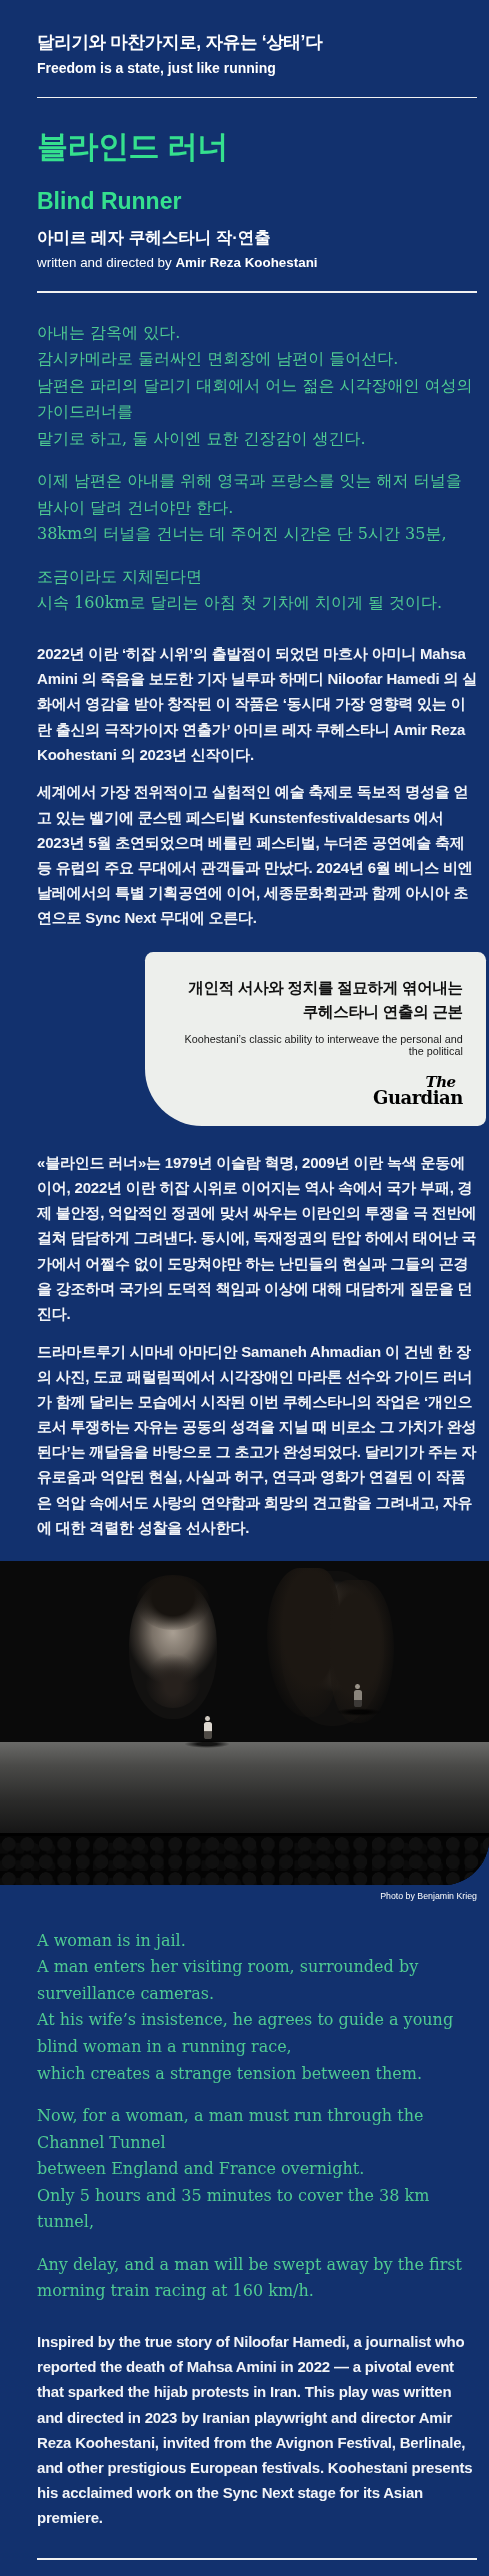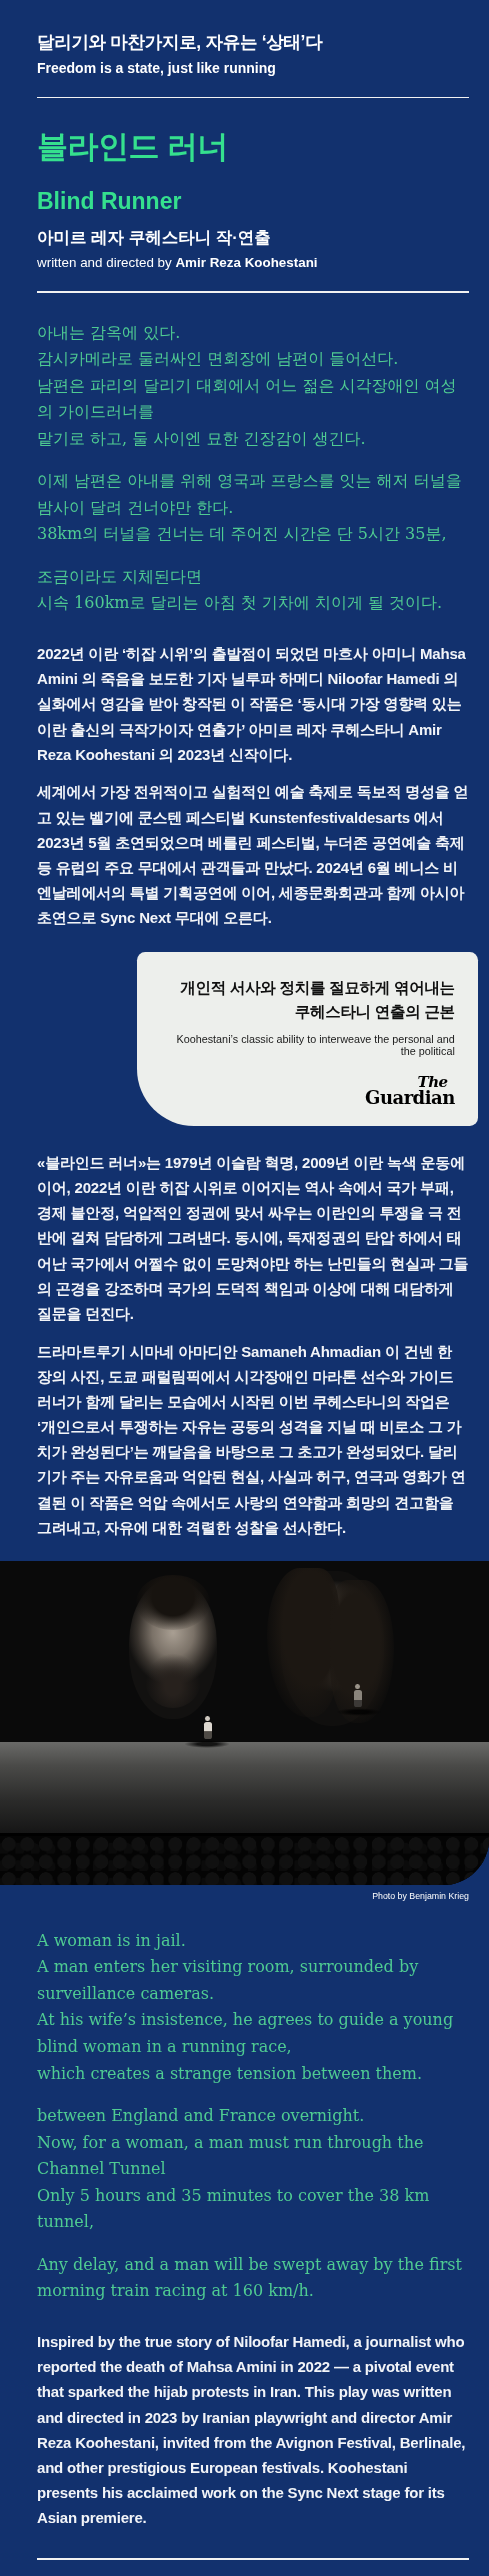--- a/index.html
+++ b/index.html
@@ -7,21 +7,21 @@
     --seatwhite:#EFECEA; --seatside:#2CB9F2; --seatpartial:#2F3FD4;
     --seatwheel:#2EE57A; --seatreserved:#5F5F5C; --quotebg:#EDEFEC; --ink:#FFFFFF;
   }
   html,body{margin:0;padding:0;}
   body{background:#0d2756;}
   .page{
     position:relative; width:489px; height:2658px; margin:0 auto;
     background:var(--bg); overflow:hidden;
     font-family:"Liberation Sans", sans-serif; color:var(--ink);
   }
-  .content{padding:0 20px 0 37px;}
+  .content{padding:0 12px 0 37px;}
   .rule{height:1.5px;background:#f2f2f2;border:none;margin:0;}
 
   
   .slogan-ko{padding-top:30px;font-size:17.5px;font-weight:800;letter-spacing:-0.3px;}
   .slogan-en{margin-top:6.2px;font-size:14px;font-weight:700;}
   .rule1{margin-top:20.6px;}
 
   
   .title-ko{margin-top:28px;font-size:31px;font-weight:800;color:var(--accent);letter-spacing:-0.5px;}
   .title-en{margin-top:20px;font-size:23px;font-weight:800;color:var(--accent);}
@@ -180,22 +180,22 @@
 
   <div class="content">
     <div class="caption">Photo by Benjamin Krieg</div>
 
     <div class="syn">
         <div class="ln">A woman is in jail.</div>
         <div class="ln">A man enters her visiting room, surrounded by surveillance cameras.</div>
         <div class="ln">At his wife’s insistence, he agrees to guide a young blind woman in a running race,</div>
         <div class="ln">which creates a strange tension between them.</div>
         <div class="ln blank"></div>
+        <div class="ln">Now, for a woman, a man must run through the Channel Tunnel</div>
         <div class="ln">between England and France overnight.</div>
-        <div class="ln">Now, for a woman, a man must run through the Channel Tunnel</div>
         <div class="ln">Only 5 hours and 35 minutes to cover the 38 km tunnel,</div>
         <div class="ln blank"></div>
         <div class="ln">Any delay, and a man will be swept away by the first morning train racing at 160 km/h.</div>
       </div>
 
     <div class="para">
       <p>Inspired by the true story of Niloofar Hamedi, a journalist who reported the death of Mahsa Amini in 2022 — a pivotal event that sparked the hijab protests in Iran. This play was written and directed in 2023 by Iranian playwright and director Amir Reza Koohestani, invited from the Avignon Festival, Berlinale, and other prestigious European festivals. Koohestani presents his acclaimed work on the Sync Next stage for its Asian premiere.</p>
     </div>
     <hr class="rule rule3">
 

